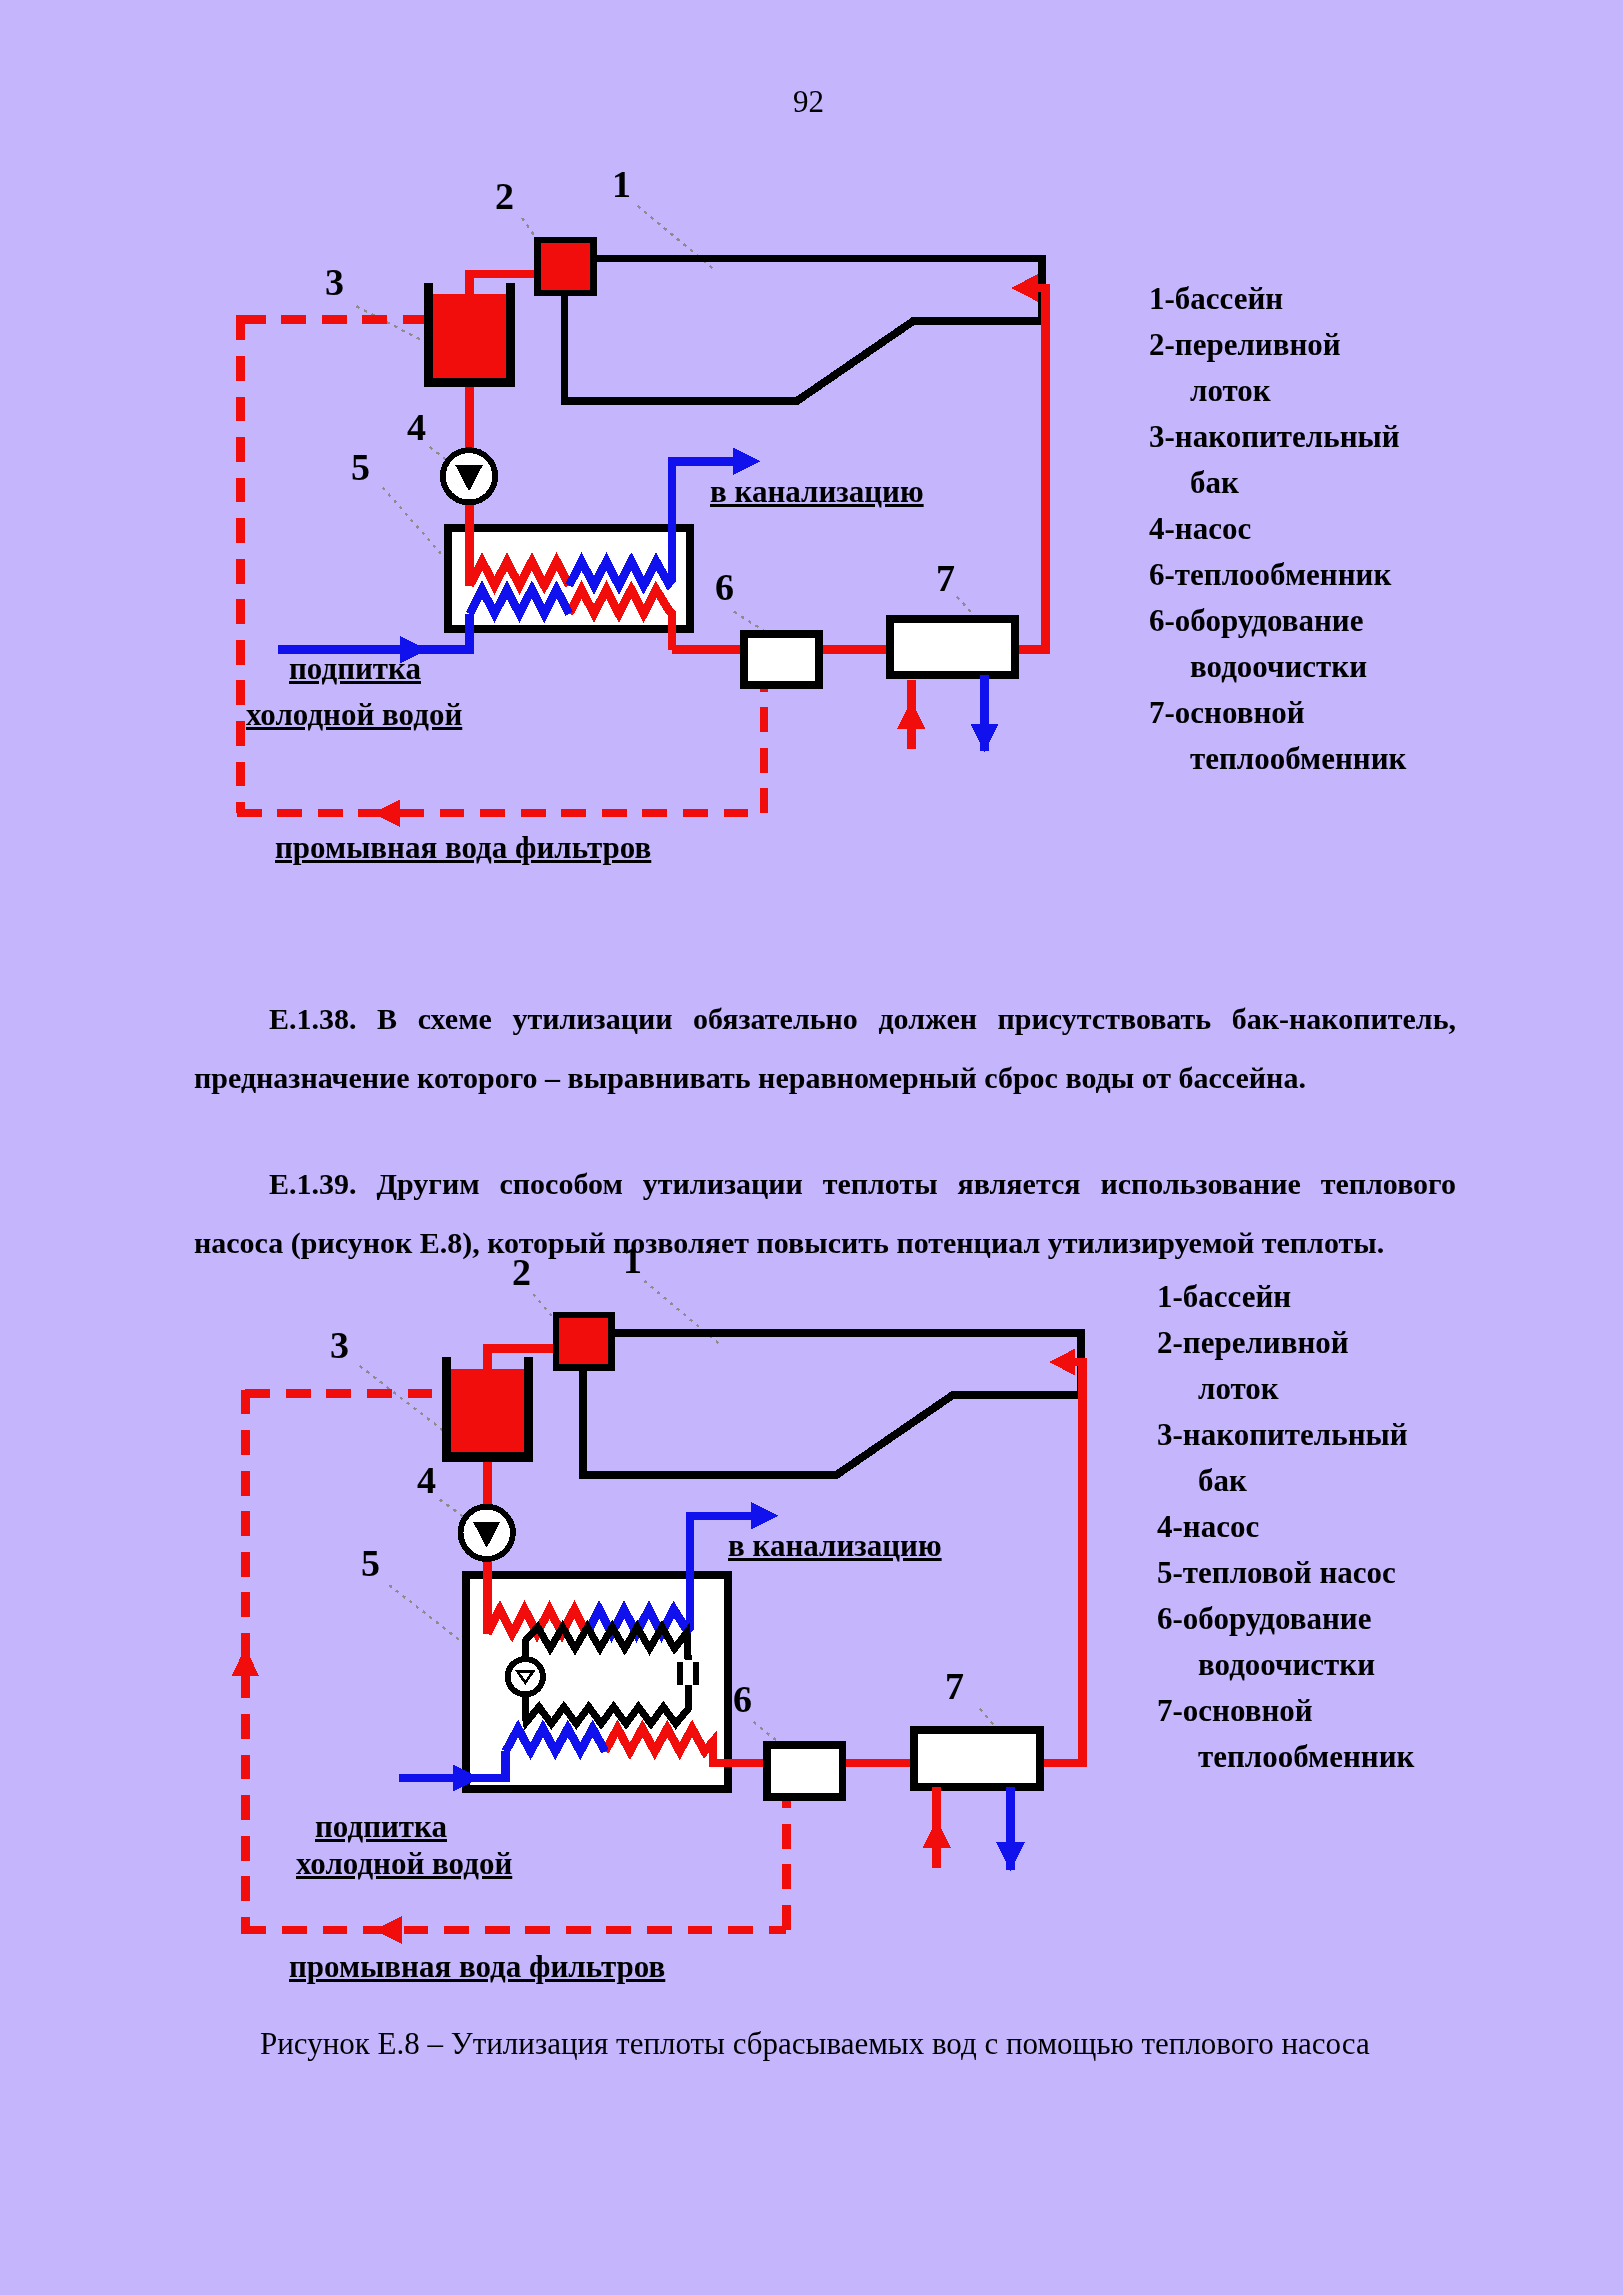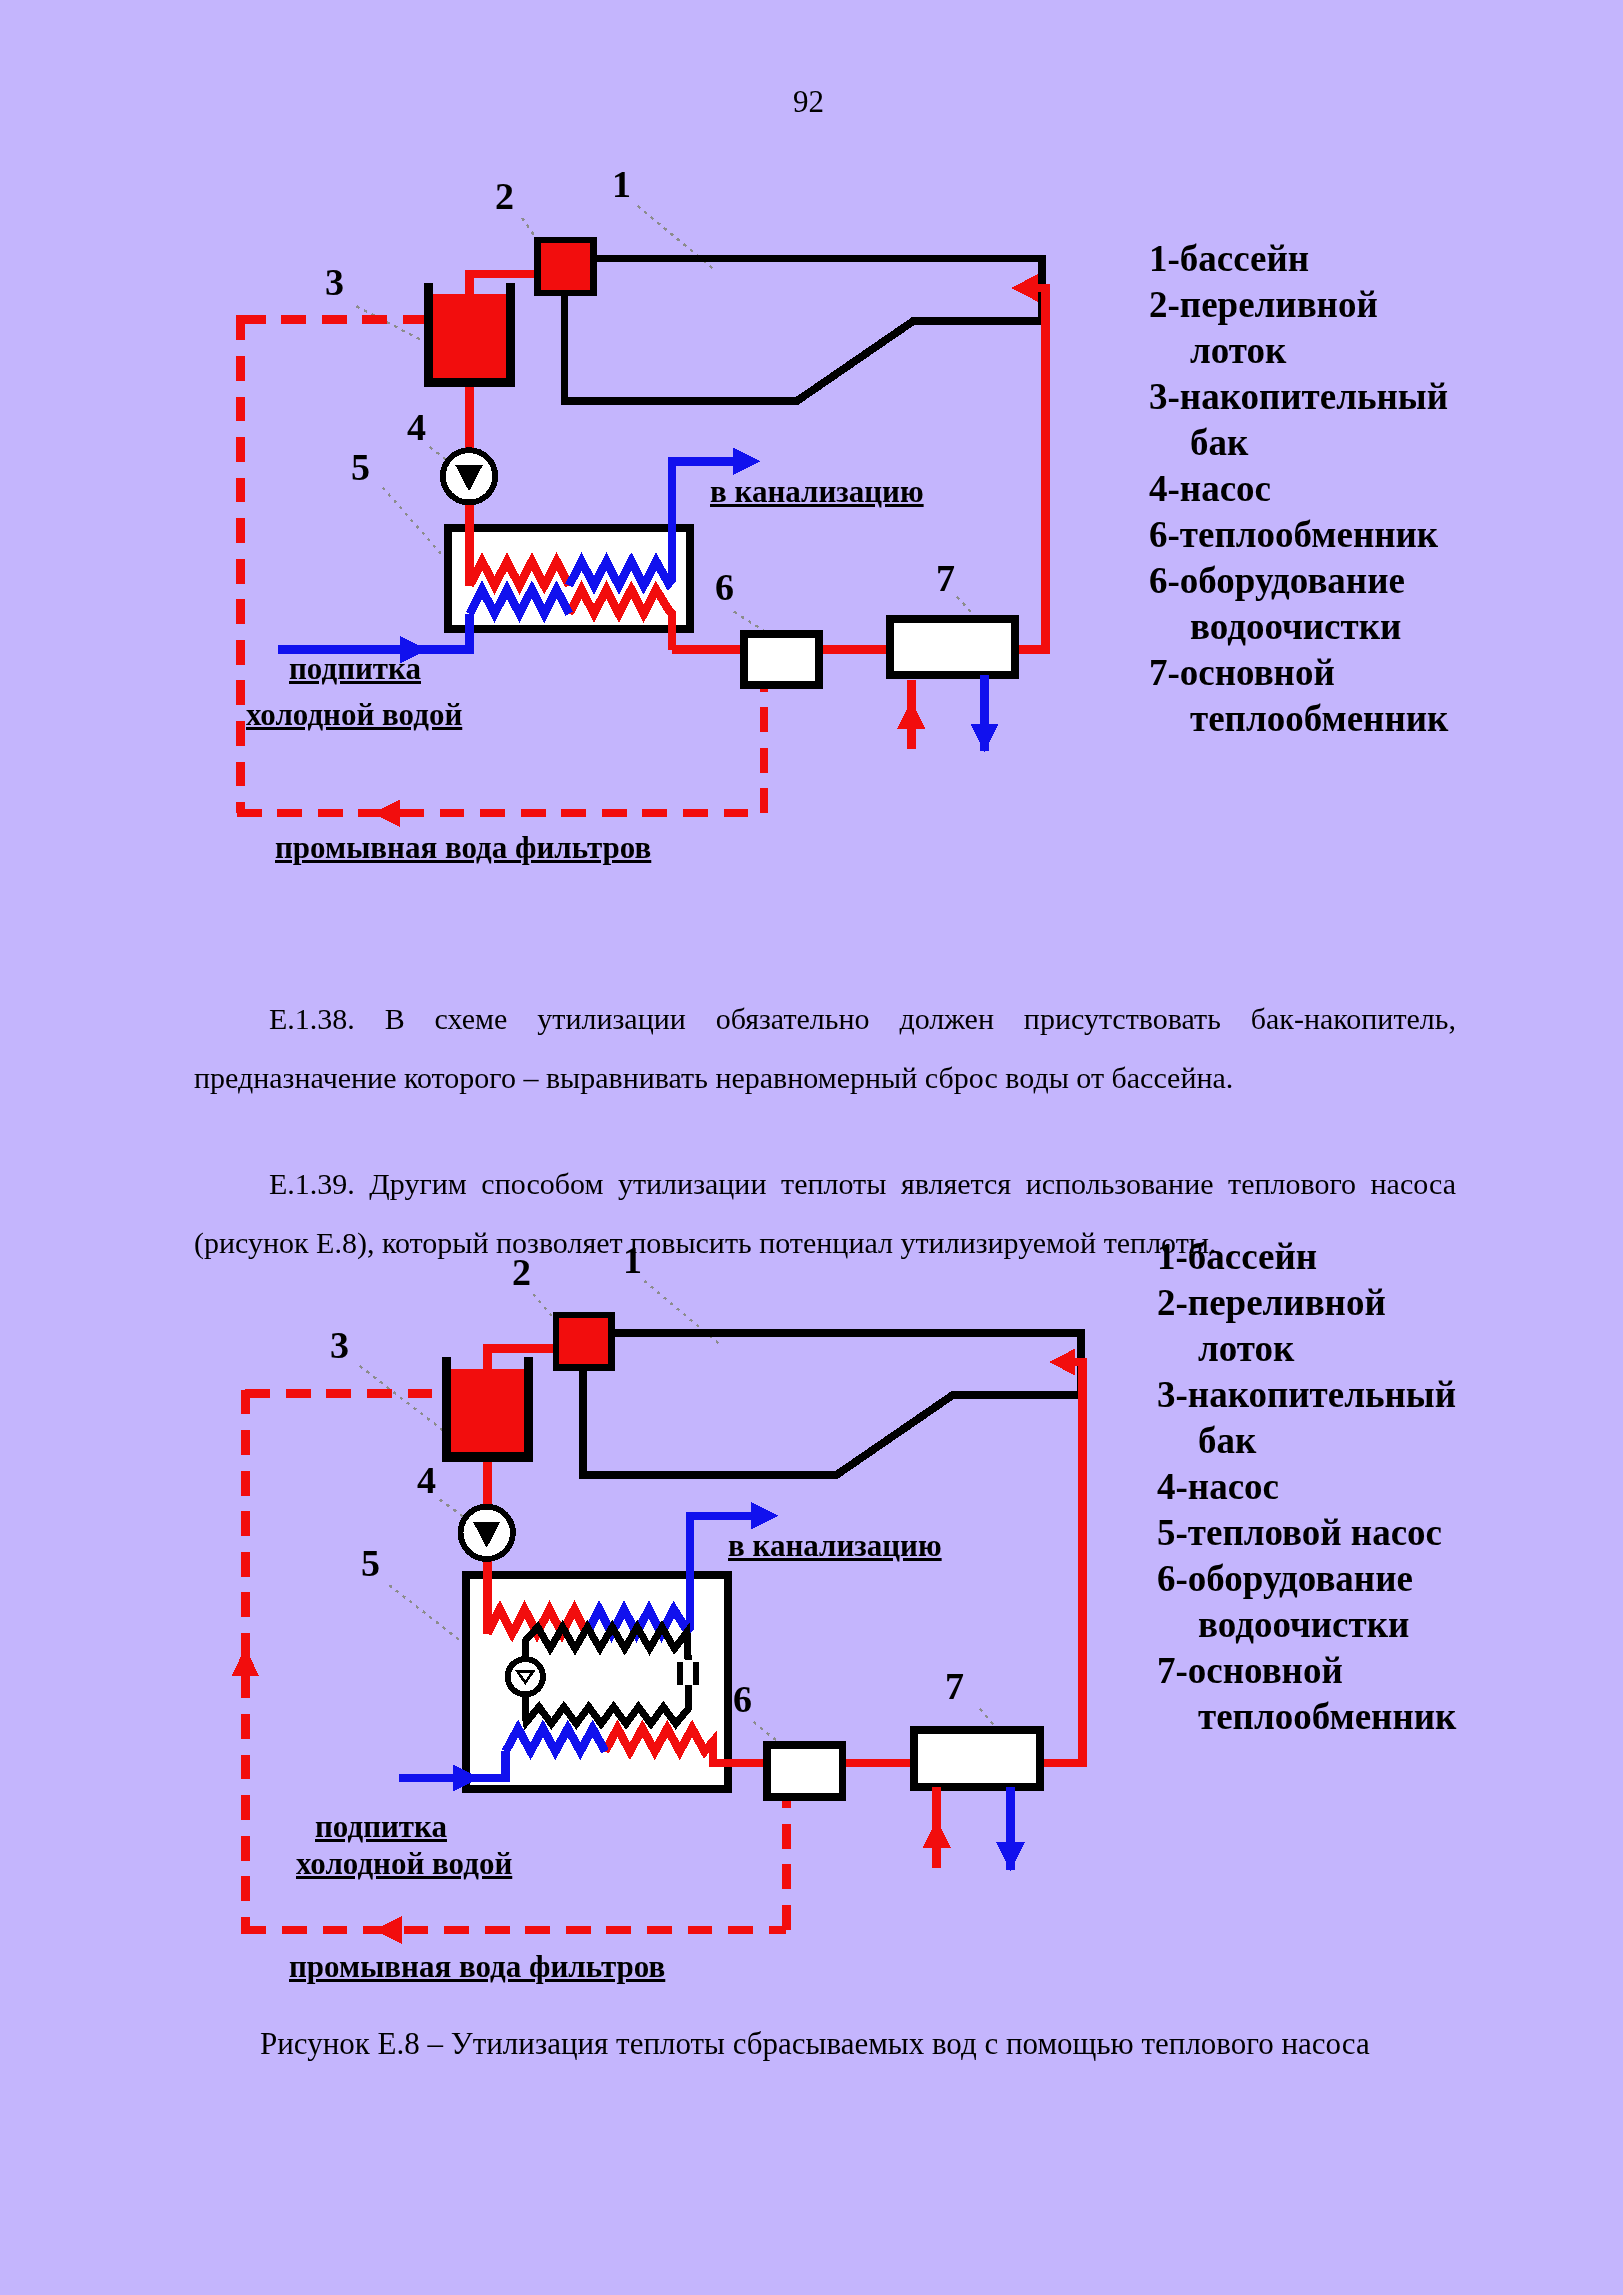--- a/index.html
+++ b/index.html
@@ -8,26 +8,26 @@
     width:1623px;height:2295px;
     background:#c4b5fd;
     font-family:"Liberation Serif", serif;
     overflow:hidden;
   }
   .abs{position:absolute;}
   svg{position:absolute;left:0;top:0;}
   .pageno{font-size:31px;color:#000;}
   .callout{font-size:38px;font-weight:bold;color:#000;line-height:1;}
   .annot{font-size:31px;font-weight:bold;color:#000;white-space:nowrap;line-height:1;text-decoration:underline;}
-  .legend{font-size:37px;font-weight:bold;color:#000;line-height:46px;white-space:nowrap;}
+  .legend{font-size:31px;font-weight:bold;color:#000;line-height:46px;white-space:nowrap;margin-top:40px;}
   .legend .cont{padding-left:41px;}
   .caption{font-size:31px;color:#000;white-space:nowrap;}
   .bodypara{
     width:1262px;font-size:30px;color:#000;line-height:59px;
-    text-align:justify;text-indent:75px;text-justify:inter-word;
+    text-align:justify;text-indent:75px;text-justify:inter-word;font-weight:bold;
   }
 </style>
 </head>
 <body>
 
 <div class="page">
 
   <svg width="1623" height="2295" viewBox="0 0 2481 3508" shape-rendering="crispEdges">
 
     <g>

